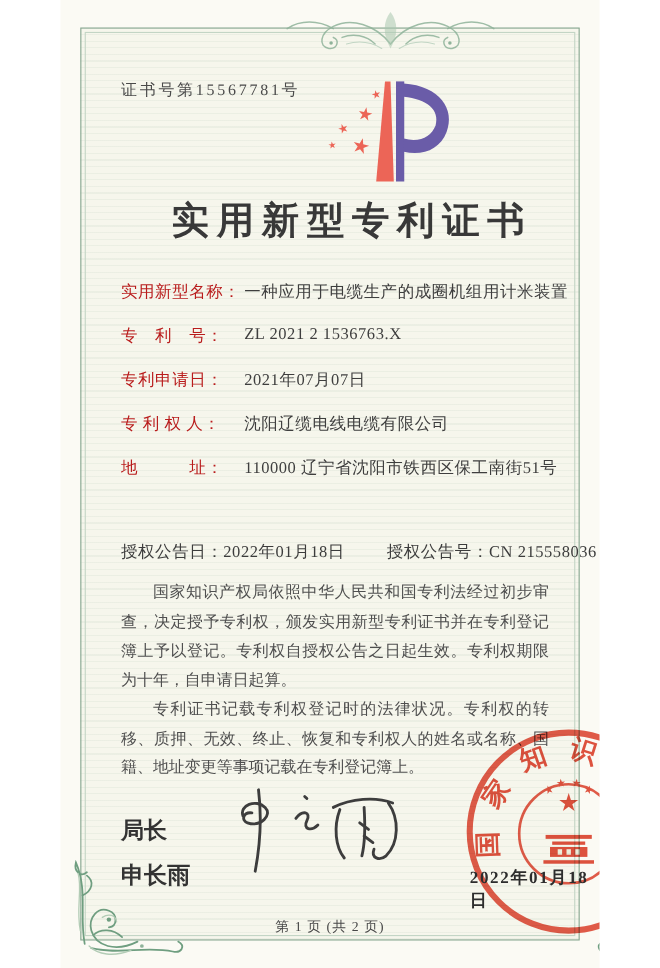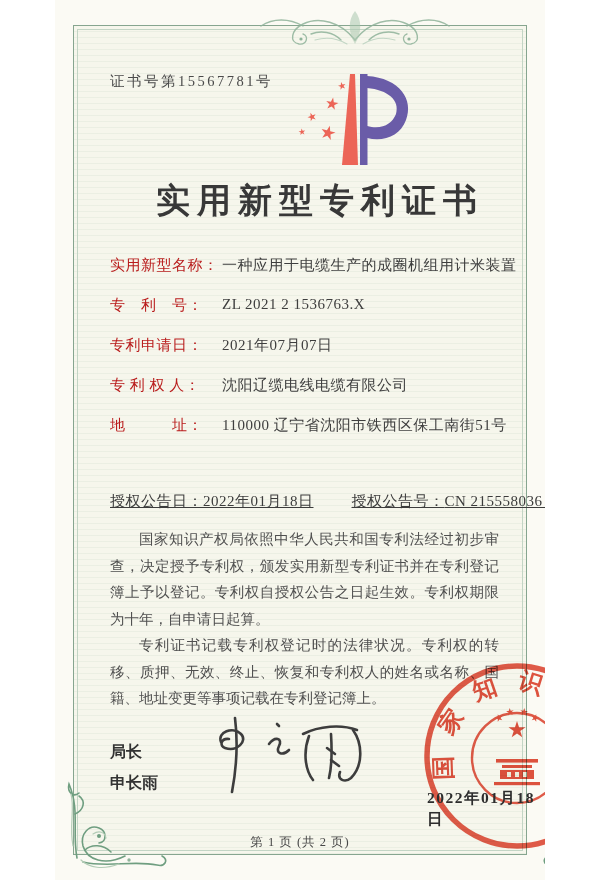--- a/index.html
+++ b/index.html
@@ -43,34 +43,34 @@
 
   .fields { position:absolute; left:55px; right:40px; top:256px; }
   .field-row { display:flex; height:40px; align-items:flex-start; font-size:15px; }
   .field-label { white-space:pre; min-width:112px; color:#b91c1c; letter-spacing:.5px; }
   .field-value { white-space:pre; color:#3e3e3e; letter-spacing:.5px; }
 
   .grant-row {
     position:absolute; left:55px; right:40px; top:492px;
     display:flex; font-size:15px; letter-spacing:.5px;
   }
-  .grant-pair { white-space:pre;text-decoration:underline; }
+  .grant-pair { white-space:pre; }
   .grant-pair.second { margin-left:38px; }
 
   .paragraphs {
     position:absolute; left:55px; right:46px; top:526px;
     font-size:14.5px; line-height:1.83; color:#4f4f4f;
     text-align:justify;
   }
   .paragraphs p { text-indent:2em; }
 
   .sig-block {
     position:absolute; left:55px; top:736px;
     font-family:"Liberation Sans","DejaVu Sans",sans-serif;
-    font-weight:700; font-size:16px; color:#333; line-height:1.95;
+    font-weight:700; font-size:21px; color:#333; line-height:1.95;
   }
   .signature { position:absolute; left:136px; top:712px; }
 
   .seal { position:absolute; left:362px; top:656px; mix-blend-mode:multiply; opacity:.92; }
   .seal-date {
     position:absolute; left:372px; top:788px; z-index:5;
     font-size:15.5px; font-weight:700; letter-spacing:1.5px; color:#2d2d2d;
   }
 
   .footer-page {

